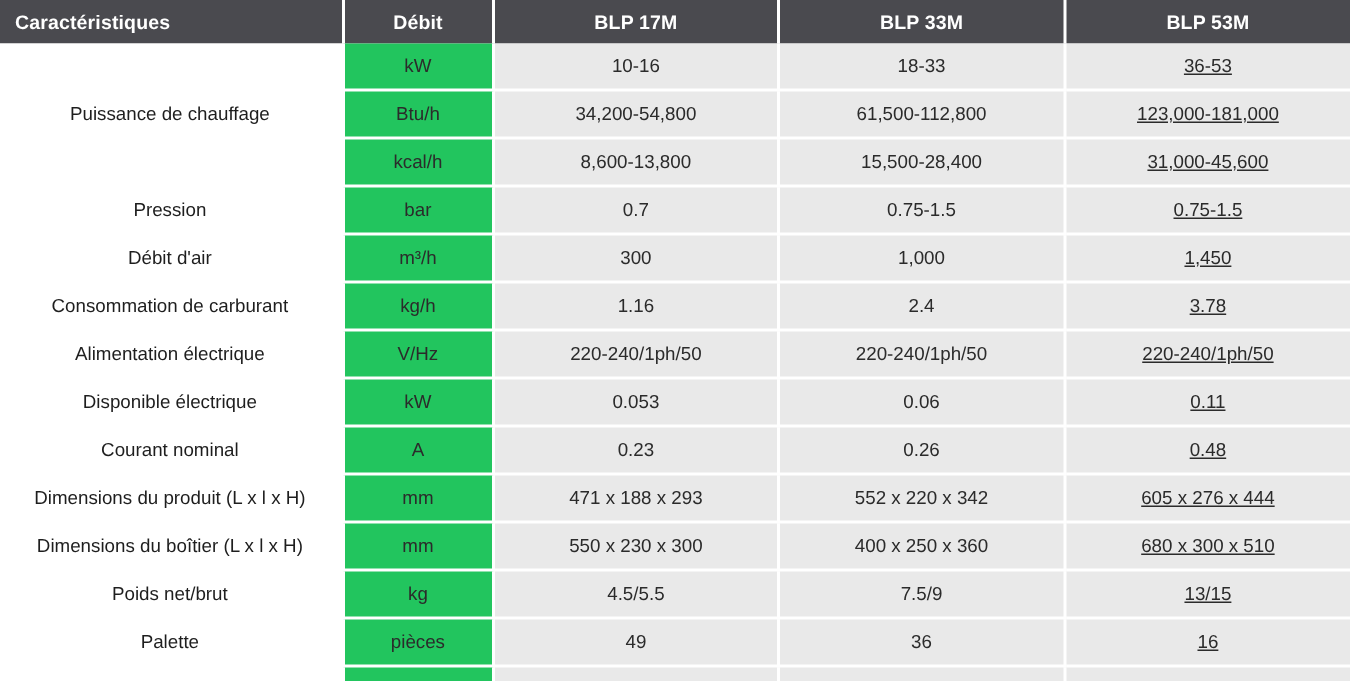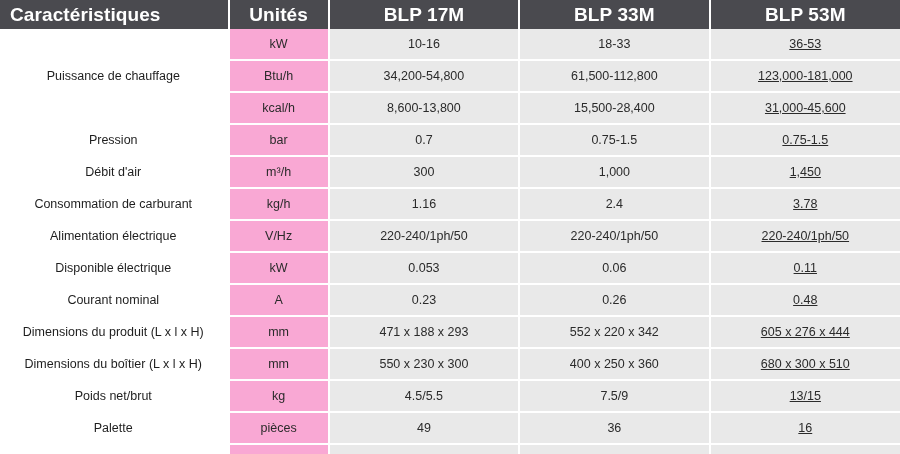--- a/index.html
+++ b/index.html
@@ -18,21 +18,21 @@
     border-collapse: collapse;
     table-layout: fixed;
   }
   table.spec-table col.c-feature { width: 228px; }
   table.spec-table col.c-unit    { width: 100px; }
   table.spec-table col.c-model   { width: 190px; }
 
   thead th {
     background: #4a4a4f;
     color: #ffffff;
-    font-size: 19px;
+    font-size: 13px;
     font-weight: bold;
     height: 29px;
     padding: 0 10px;
     border-right: 2px solid #ffffff;
     text-align: center;
     vertical-align: middle;
     letter-spacing: 0.1px;
   }
   thead th.feature-head {
     text-align: left;
@@ -54,38 +54,38 @@
   tbody tr:last-child td { border-bottom: none; }
 
   tbody td.feature-cell {
     text-align: center;
     background: #ffffff;
     font-size: 12.5px;
     color: #1e1e1e;
     padding-left: 9px;
   }
   tbody td.unit-cell {
-    background: #f9a8d4;
+    background: #22c55e;
   }
 </style>
 </head>
 <body>
 
 <table class="spec-table">
   <colgroup>
     <col class="c-feature">
     <col class="c-unit">
     <col class="c-model">
     <col class="c-model">
     <col class="c-model">
   </colgroup>
   <thead>
     <tr>
       <th class="feature-head">Caractéristiques</th>
-      <th>Unités</th>
+      <th>Débit</th>
       <th>BLP 17M</th>
       <th>BLP 33M</th>
       <th>BLP 53M</th>
     </tr>
   </thead>
   <tbody id="table-body">
       <tr>
         <td class="feature-cell" rowspan="3">Puissance de chauffage</td>
         <td class="unit-cell">kW</td>
         <td>10-16</td>

